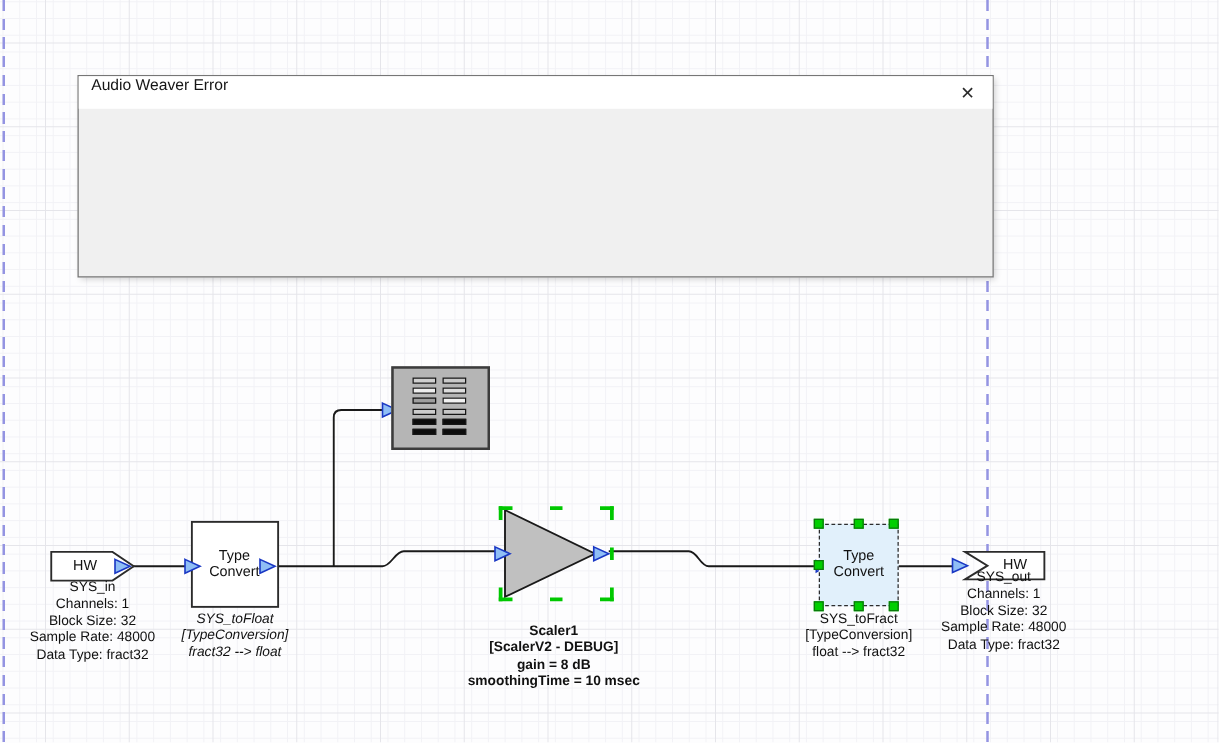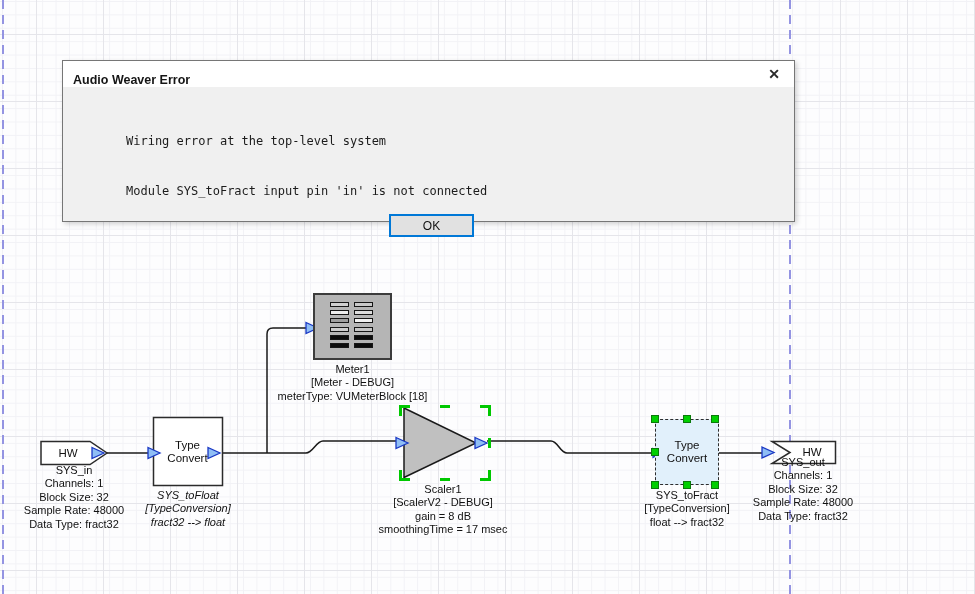--- a/index.html
+++ b/index.html
@@ -82,21 +82,21 @@
   .seg-right  { left: 488px; top: 438px; width: 3px; height: 10px; }
 
   
   .dialog {
     position: absolute; left: 62px; top: 60px; width: 733px; height: 162px;
     background: #f0f0f0; border: 1px solid #767676;
     box-shadow: 2px 2px 5px rgba(0,0,0,0.18);
   }
   .dialog-titlebar {
     position: relative; height: 26px; background: #ffffff;
-    display: flex; align-items: flex-end; font-weight: bold;
+    display: flex; align-items: flex-start;
   }
   .dialog-title { font-size: 12.5px; color: #151515; padding-left: 10px; }
   .dialog-close {
     position: absolute; right: 8px; top: 2px; width: 24px; height: 22px;
     display: flex; align-items: center; justify-content: center;
     font-size: 14px; color: #2a2a2a; cursor: default;
   }
   .dialog-body {
     position: relative; height: 136px;
     font-family: "DejaVu Sans Mono", monospace; font-size: 12px;
@@ -206,31 +206,26 @@
     <div>Sample Rate: 48000</div>
     <div>Data Type: fract32</div>
   </div>
 
   <div class="mod-label" style="left:118px;top:489px;width:140px;font-style:italic;">
     <div>SYS_toFloat</div>
     <div>[TypeConversion]</div>
     <div>fract32 --&gt; float</div>
   </div>
 
-  <div class="mod-label" style="left:262px;top:363px;width:181px;">
-    <div>Meter1</div>
-    <div>[Meter - DEBUG]</div>
-    <div>meterType: VUMeterBlock [18]</div>
-  </div>
-
-  <div class="mod-label" style="left:358px;top:483px;width:170px;">
+
+  <div class="mod-label" style="left:358px;top:499px;width:170px;font-weight:bold;">
     <div>Scaler1</div>
     <div>[ScalerV2 - DEBUG]</div>
     <div>gain = 8 dB</div>
-    <div>smoothingTime = 17 msec</div>
+    <div>smoothingTime = 10 msec</div>
   </div>
 
   <div class="mod-label" style="left:617px;top:489px;width:140px;">
     <div>SYS_toFract</div>
     <div>[TypeConversion]</div>
     <div>float --&gt; fract32</div>
   </div>
 
   <div class="mod-label" style="left:733px;top:456px;width:140px;">
     <div>SYS_out</div>
@@ -238,22 +233,15 @@
     <div>Block Size: 32</div>
     <div>Sample Rate: 48000</div>
     <div>Data Type: fract32</div>
   </div>
 
   <div class="dialog">
     <div class="dialog-titlebar">
       <span class="dialog-title">Audio Weaver Error</span>
       <span class="dialog-close">✕</span>
     </div>
-    <div class="dialog-body">
-      <div class="dialog-msg">
-        <div>Wiring error at the top-level system</div>
-        <div>Module SYS_toFract input pin 'in' is not connected</div>
-      </div>
-      <div class="ok-button">OK</div>
-    </div>
   </div>
 
 </div>
 
 </body></html>

